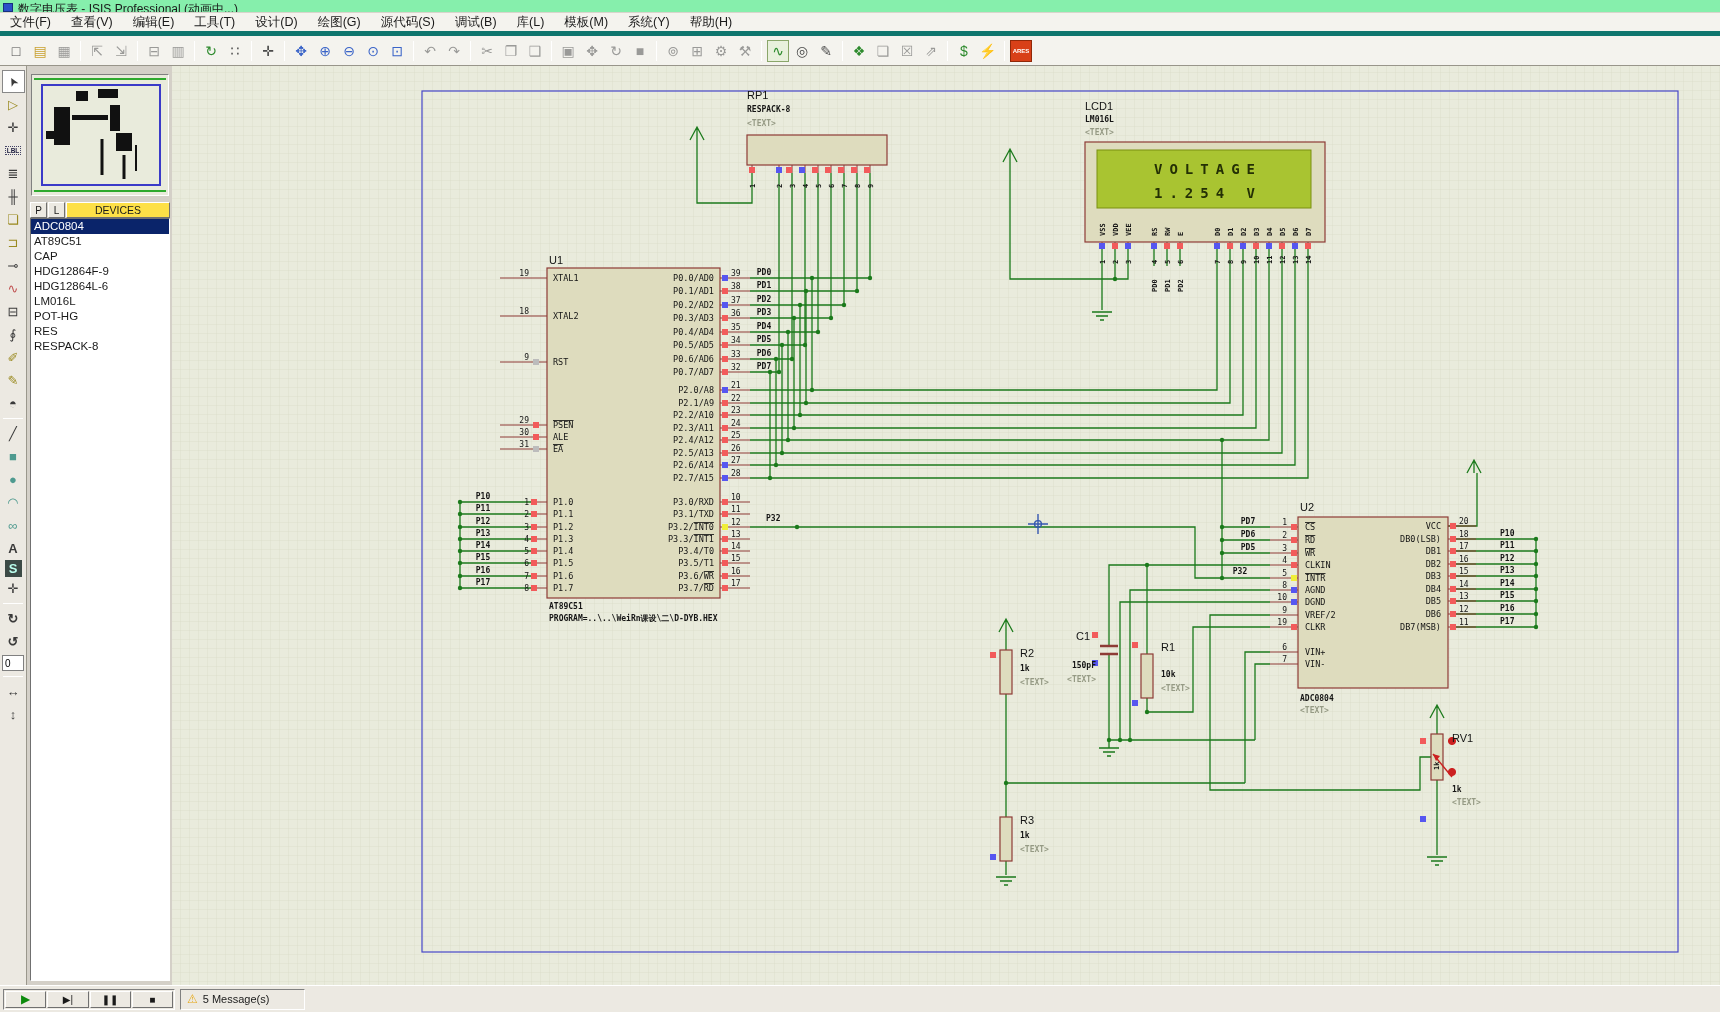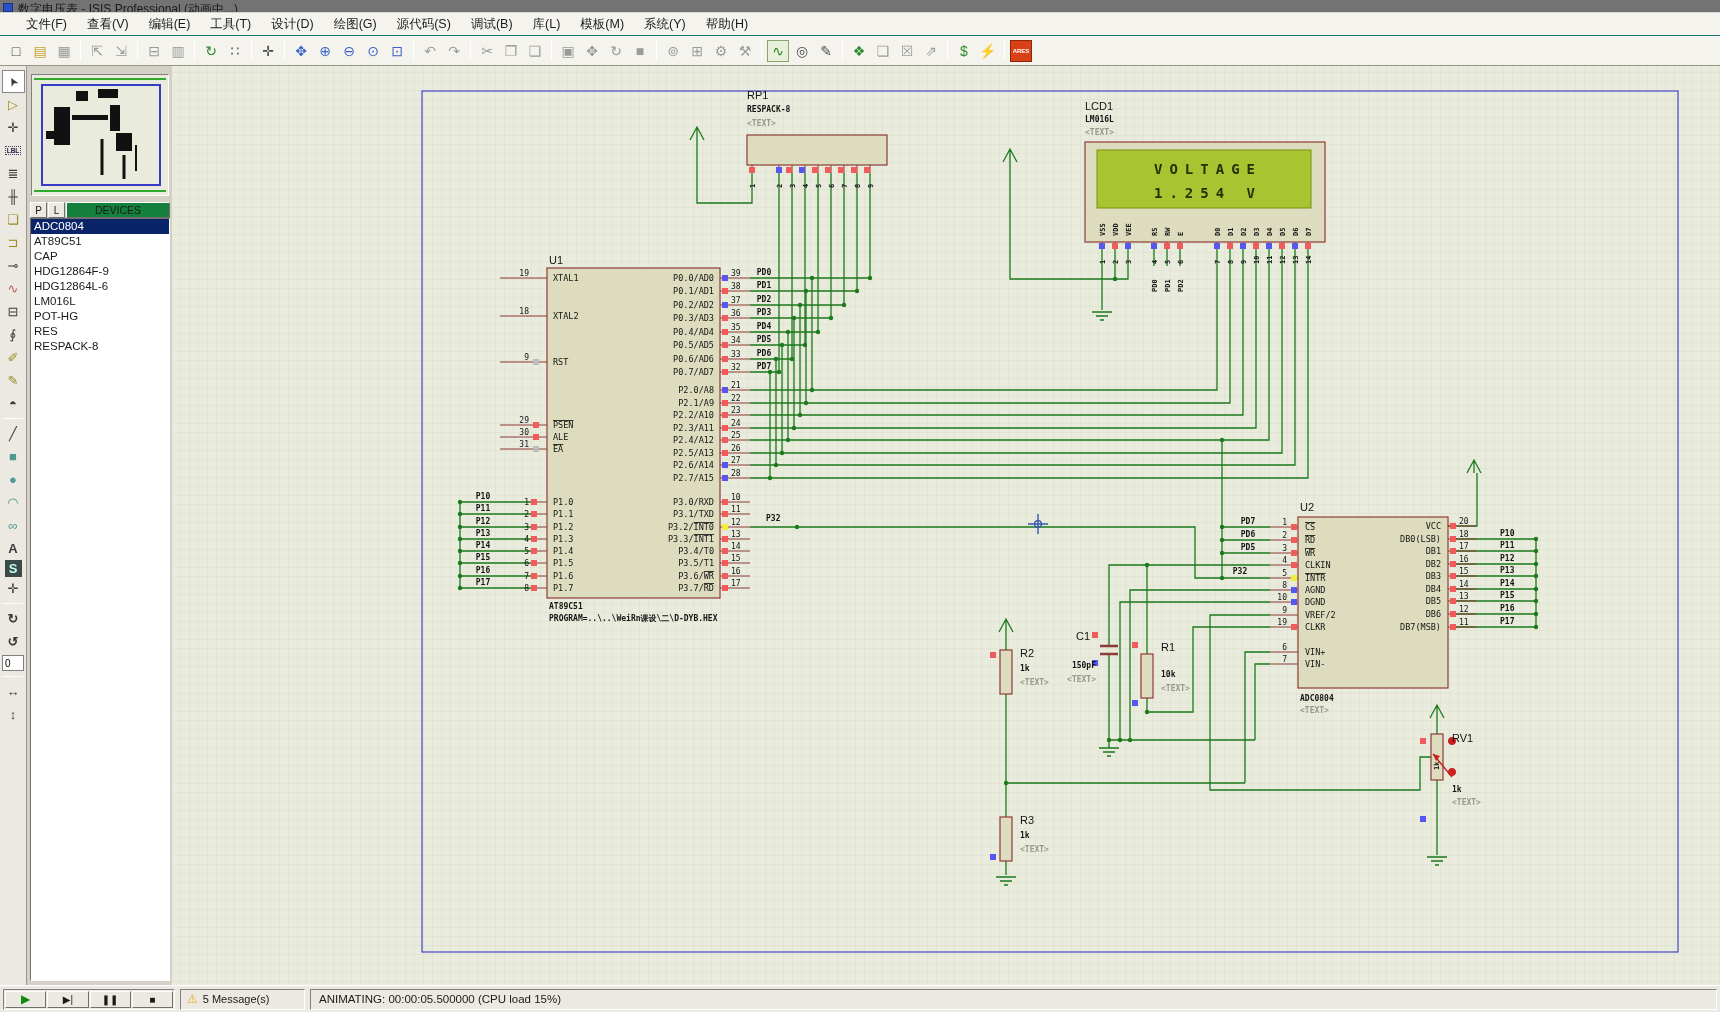--- a/index.html
+++ b/index.html
@@ -1,23 +1,23 @@
 <!DOCTYPE html>
 <html><head>
 <meta charset="utf-8">
 <style>
   *{box-sizing:border-box;margin:0;padding:0}
   body{width:1720px;height:1012px;overflow:hidden;position:relative;
        font-family:"Liberation Sans",sans-serif;background:#d4d0c8;color:#1a1a1a}
   
-  .titlebar{height:13px;background:#737373;border-bottom:1px solid #d8d5cc;overflow:hidden;
+  .titlebar{height:13px;background:#86efac;border-bottom:1px solid #d8d5cc;overflow:hidden;
             display:flex;align-items:flex-start;padding-left:3px;font-size:12px;line-height:19px}
   .titleicon{width:10px;height:9px;background:#2a50c8;border:1px solid #16307e;margin:3px 5px 0 0}
-  .menubar{height:23px;background:#f4f3ee;border-bottom:1px solid #0f766e;display:flex;
-           align-items:center;font-size:12.5px;padding-left:16px}
+  .menubar{height:23px;background:#f4f3ee;border-bottom:5px solid #0f766e;display:flex;
+           align-items:center;font-size:12.5px;padding-left:0}
   .menu{padding:3px 10px;cursor:default}
   .toolbar{height:30px;background:#f4f3ee;border-bottom:1px solid #98958a;display:flex;
            align-items:center;padding-left:4px}
   .tbi{width:22px;height:22px;display:flex;align-items:center;justify-content:center;
        font-size:14px;margin:0 1px;border:1px solid transparent}
   .tbsep{width:1px;height:20px;background:#aaa79b;border-right:1px solid #fff;margin:0 4px}
   .drk{color:#4a4a4a}.dis{color:#9a9a98}.grn{color:#2e8b2e}.blu{color:#3a64c8}
   .amb{color:#c8a030}.sel{border:1px solid #8aa66a;background:#e8f0dc}
   .ares{font-size:6px;font-weight:bold;color:#fff;background:#d84018;border:1px solid #902808;
         padding:2px 1px;letter-spacing:0}
@@ -35,21 +35,21 @@
          font-family:"Liberation Sans",sans-serif}
   .spacer{flex:1 1 auto}
   
   .sidepanel{position:absolute;left:28px;top:66px;bottom:27px;width:144px;background:#d4d0c8}
   .overview{margin:8px 3px 6px 3px;height:122px;background:#e9ebdc;border:1px solid;
             border-color:#808080 #fff #fff #808080;position:relative}
   .plrow{display:flex;align-items:stretch;height:16px;margin:0 2px}
   .pbtn{width:17px;font-size:10px;display:flex;align-items:center;justify-content:center;
         background:#ece9e2;border:1px solid;border-color:#fff #707070 #707070 #fff;margin-right:1px}
   .devhdr{flex:1;display:flex;align-items:center;justify-content:center;font-size:10.5px;
-          background:#15803d;border:1px solid;border-color:#fff #707070 #707070 #fff}
+          background:#fde047;border:1px solid;border-color:#fff #707070 #707070 #fff}
   .devlist{position:absolute;left:2px;right:2px;top:152px;bottom:4px;background:#fff;
            border:1px solid;border-color:#707070 #fff #fff #707070;overflow:hidden;font-size:11.5px}
   .dev{height:15px;line-height:15px;padding-left:3px;white-space:nowrap}
   .dev.on{background:#0a246a;color:#fff}
   
   .canvas{position:absolute;left:172px;top:66px;width:1548px;height:919px;background:#e9ebdc}
   
   .statusbar{position:absolute;left:0;right:0;bottom:0;height:27px;background:#ece9e2;
              border-top:1px solid #fff;display:flex;align-items:center;padding:0 3px;gap:5px}
   .sunk{border:1px solid;border-color:#808080 #fff #fff #808080;height:21px;display:flex;
@@ -702,16 +702,13 @@
   <div class="sunk simbtns">
     <span class="simbtn play">▶</span>
     <span class="simbtn">▶|</span>
     <span class="simbtn">❚❚</span>
     <span class="simbtn">■</span>
   </div>
   <div class="sunk msgbox">
     <span class="warn">⚠</span>
     <span>5 Message(s)</span>
   </div>
-  <div class="sunk animbox">
-    <span>ANIMATING: 00:00:05.500000 (CPU load 15%)</span>
-  </div>
 </div>
 
 </body></html>

